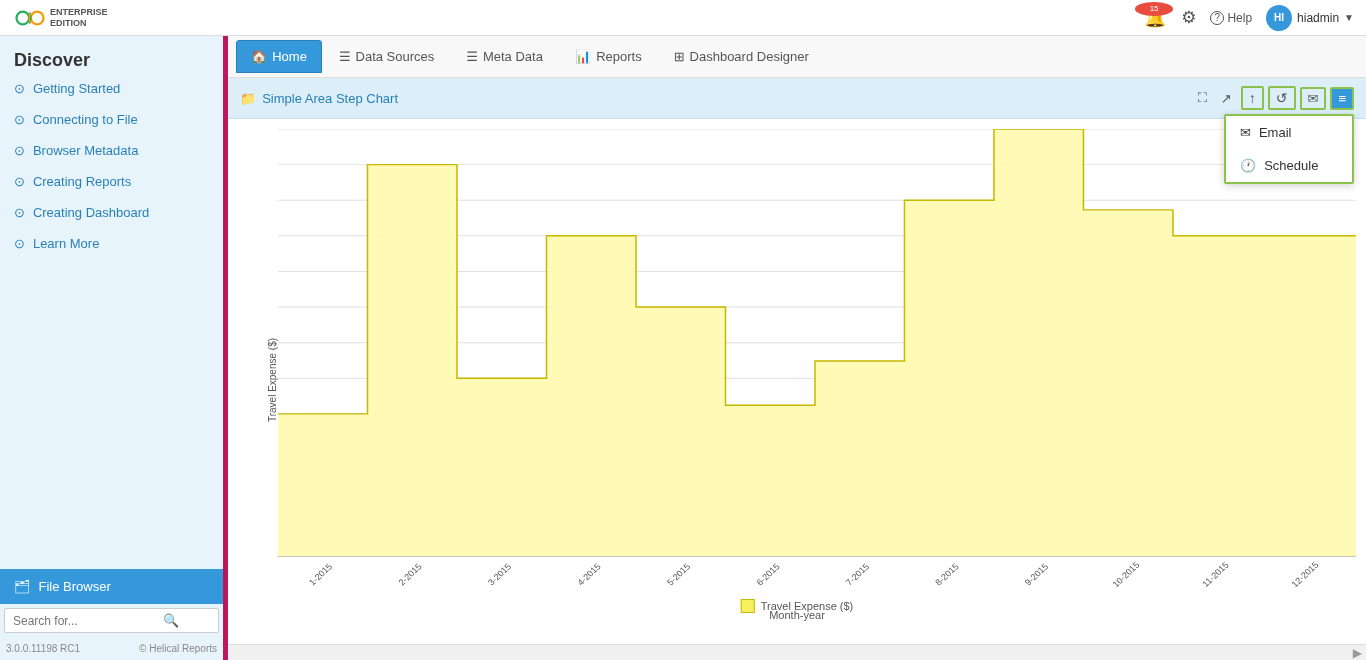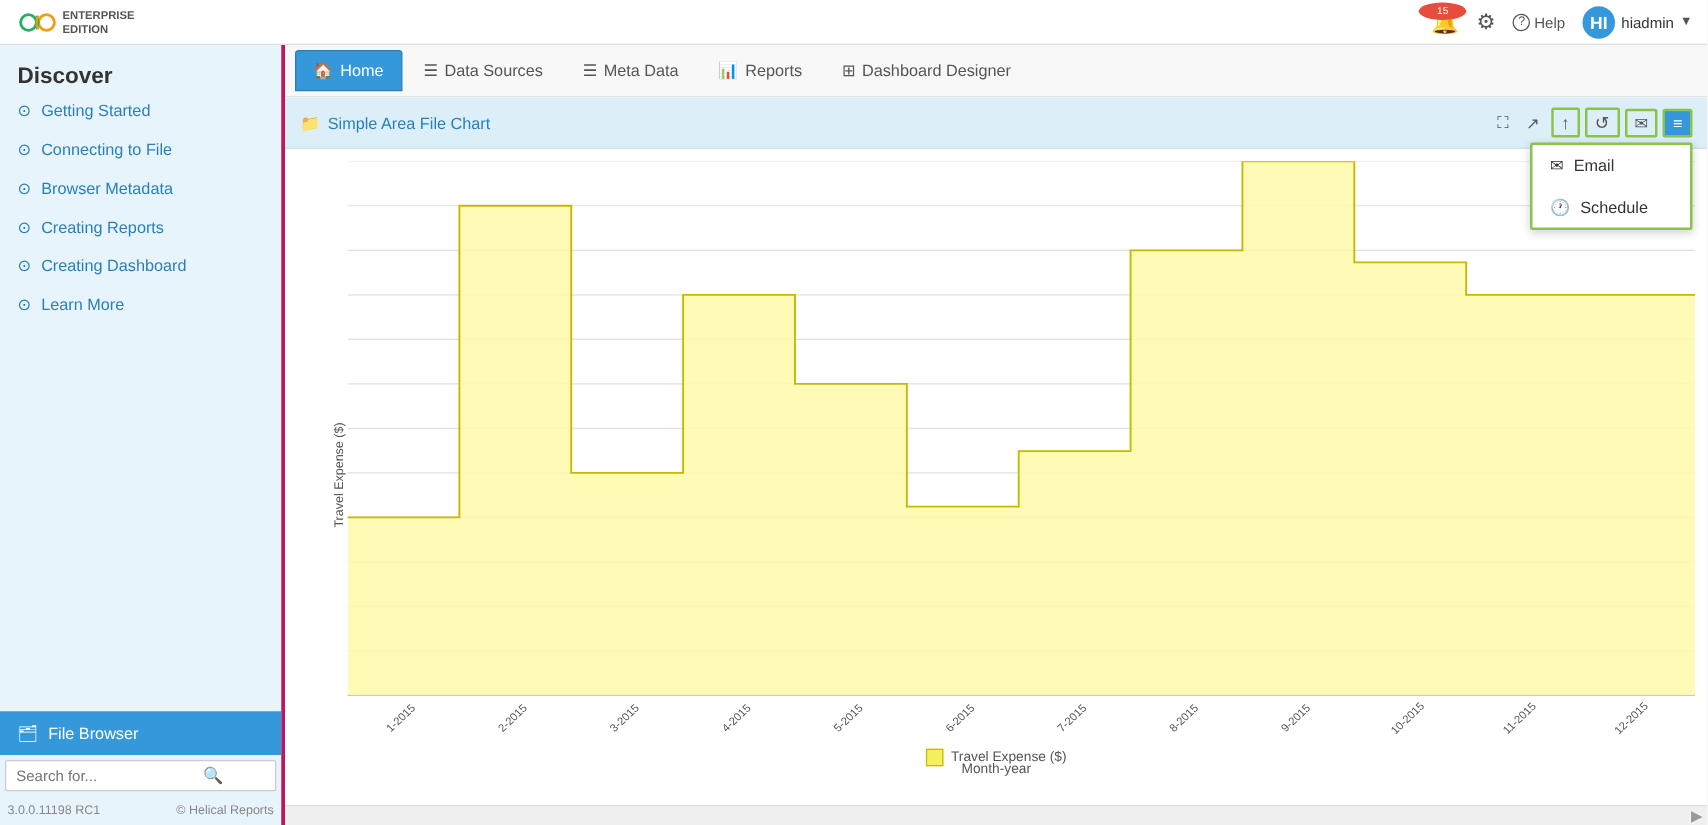--- a/index.html
+++ b/index.html
@@ -67,42 +67,42 @@
     }
     .user-badge {
       background: #3498db;
       color: #fff;
       border-radius: 50%;
       width: 26px;
       height: 26px;
       display: flex;
       align-items: center;
       justify-content: center;
-      font-size: 14px;
+      font-size: 10px;
       font-weight: bold;
     }
     .user-name {
       color: #333;
       font-size: 12px;
       cursor: pointer;
     }
 
     
     .layout {
       display: flex;
       height: calc(660px - 36px);
     }
 
     
     .sidebar {
       width: 228px;
       background: #e8f4fb;
       display: flex;
       flex-direction: column;
-      border-right: 3px solid #be185d;
+      border-right: 5px solid #be185d;
       flex-shrink: 0;
     }
     .sidebar-title {
       font-size: 18px;
       font-weight: bold;
       color: #333;
       padding: 14px 14px 2px;
     }
     .sidebar-section-label {
       font-size: 11px;
@@ -421,21 +421,21 @@
       <div class="nav-tab">
         <span>⊞</span>
         <span>Dashboard Designer</span>
       </div>
     </div>
 
     <div class="chart-container">
       <div class="chart-header">
         <div class="chart-title-wrap">
           <span style="color:#5a9fc8;">📁</span>
-          <span>Simple Area File Chart</span>
+          <span>Simple Area Step Chart</span>
         </div>
         <div class="chart-actions">
           <button class="chart-action-btn" title="Expand">
             <span style="font-size:13px;">⛶</span>
           </button>
           <button class="chart-action-btn" title="External">
             <span style="font-size:13px;">↗</span>
           </button>
           <button class="chart-action-btn" title="Share" style="border:2px solid #8bc34a; padding: 2px 6px;">
             <span style="font-size:14px;">↑</span>

